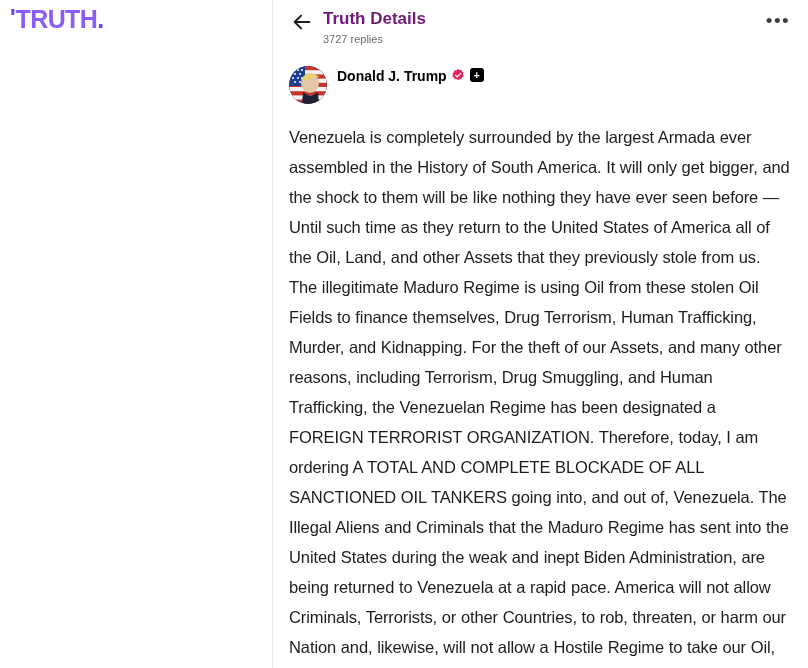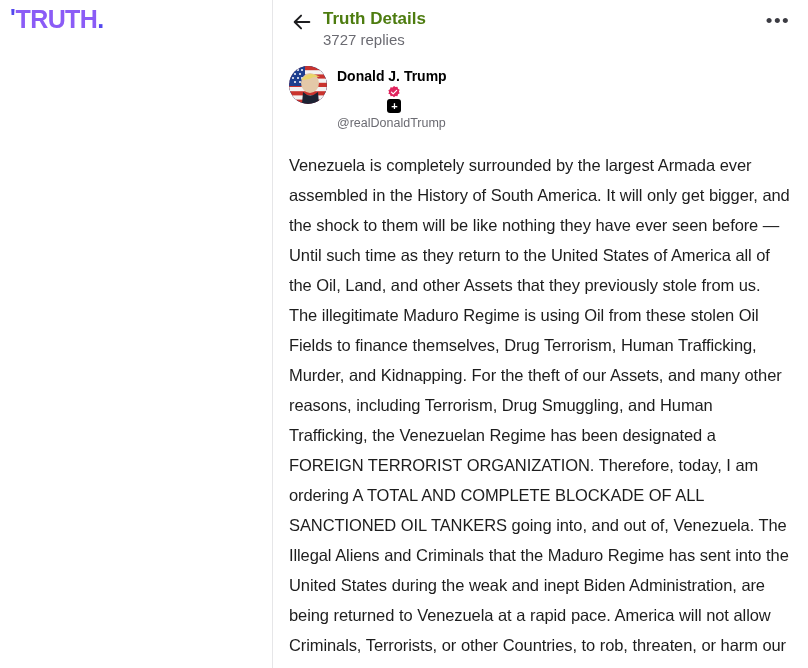--- a/index.html
+++ b/index.html
@@ -85,25 +85,25 @@
   .back-arrow svg { display: block; }
   .header-titles {
     display: flex;
     flex-direction: column;
     justify-content: flex-start;
     padding-top: 1px;
   }
   .header-title {
     font-size: 17px;
     font-weight: bold;
-    color: #4d7c0f;
+    color: #701a75;
     line-height: 20px;
   }
   .header-sub {
-    font-size: 15px;
+    font-size: 11px;
     color: #6b6b72;
     line-height: 17px;
     margin-top: 2px;
   }
   .more-dots {
     position: absolute;
     right: 18px;
     top: 8px;
     width: 26px;
     height: 26px;
@@ -133,22 +133,21 @@
     background: #1a3a7a;
   }
   .avatar svg { display: block; }
   .author-meta {
     display: flex;
     flex-direction: column;
     padding-top: 2px;
   }
   .author-name-line {
     display: flex;
-    align-items: center;
-    flex-direction: column;
+    align-items: flex-start;
   }
   .author-name {
     font-size: 14px;
     font-weight: bold;
     color: #000000;
     line-height: 17px;
   }
   .verified-badge {
     width: 14px;
     height: 14px;
@@ -248,20 +247,19 @@
         <div class="author-name-line">
           <span class="author-name">Donald J. Trump</span>
           <span class="verified-badge">
             <svg width="14" height="14" viewBox="0 0 24 24">
               <path d="M12 1.5l2.6 2 3.3-.3 1 3.2 2.8 1.8-1.3 3 1.3 3-2.8 1.8-1 3.2-3.3-.3-2.6 2-2.6-2-3.3.3-1-3.2L2.3 15l1.3-3-1.3-3 2.8-1.8 1-3.2 3.3.3z" fill="#e0245e"></path>
               <polyline points="7.6,12.2 10.6,15.2 16.5,9.2" fill="none" stroke="#ffffff" stroke-width="2" stroke-linecap="round" stroke-linejoin="round"></polyline>
             </svg>
           </span>
           <span class="plus-badge">+</span>
         </div>
-        <div class="author-handle">@realDonaldTrump</div>
       </div>
     </div>
 
     <div class="post-body">Venezuela is completely surrounded by the largest Armada ever assembled in the History of South America. It will only get bigger, and the shock to them will be like nothing they have ever seen before — Until such time as they return to the United States of America all of the Oil, Land, and other Assets that they previously stole from us. The illegitimate Maduro Regime is using Oil from these stolen Oil Fields to finance themselves, Drug Terrorism, Human Trafficking, Murder, and Kidnapping. For the theft of our Assets, and many other reasons, including Terrorism, Drug Smuggling, and Human Trafficking, the Venezuelan Regime has been designated a FOREIGN TERRORIST ORGANIZATION. Therefore, today, I am ordering A TOTAL AND COMPLETE BLOCKADE OF ALL SANCTIONED OIL TANKERS going into, and out of, Venezuela. The Illegal Aliens and Criminals that the Maduro Regime has sent into the United States during the weak and inept Biden Administration, are being returned to Venezuela at a rapid pace. America will not allow Criminals, Terrorists, or other Countries, to rob, threaten, or harm our Nation and, likewise, will not allow a Hostile Regime to take our Oil, Land, or any other Assets, all of which must be returned to the United States, IMMEDIATELY. Thank you for your attention to this matter!</div>
 
   </div>
 </div>
 
 </body></html>

